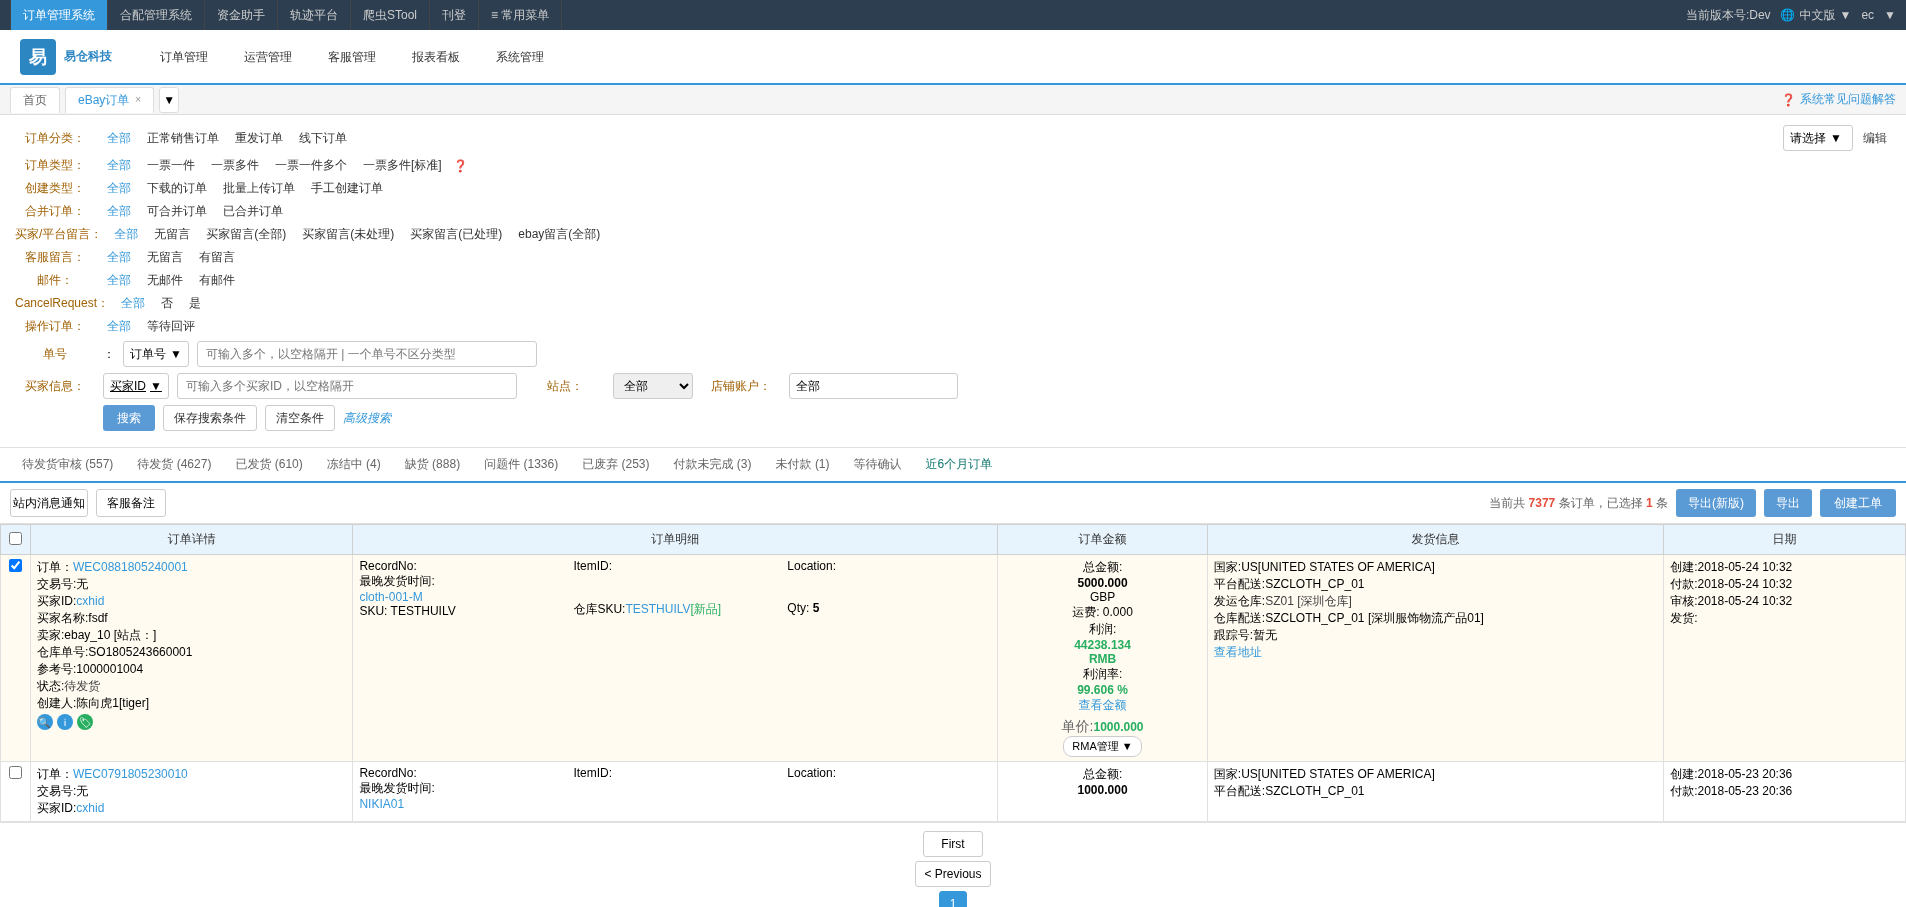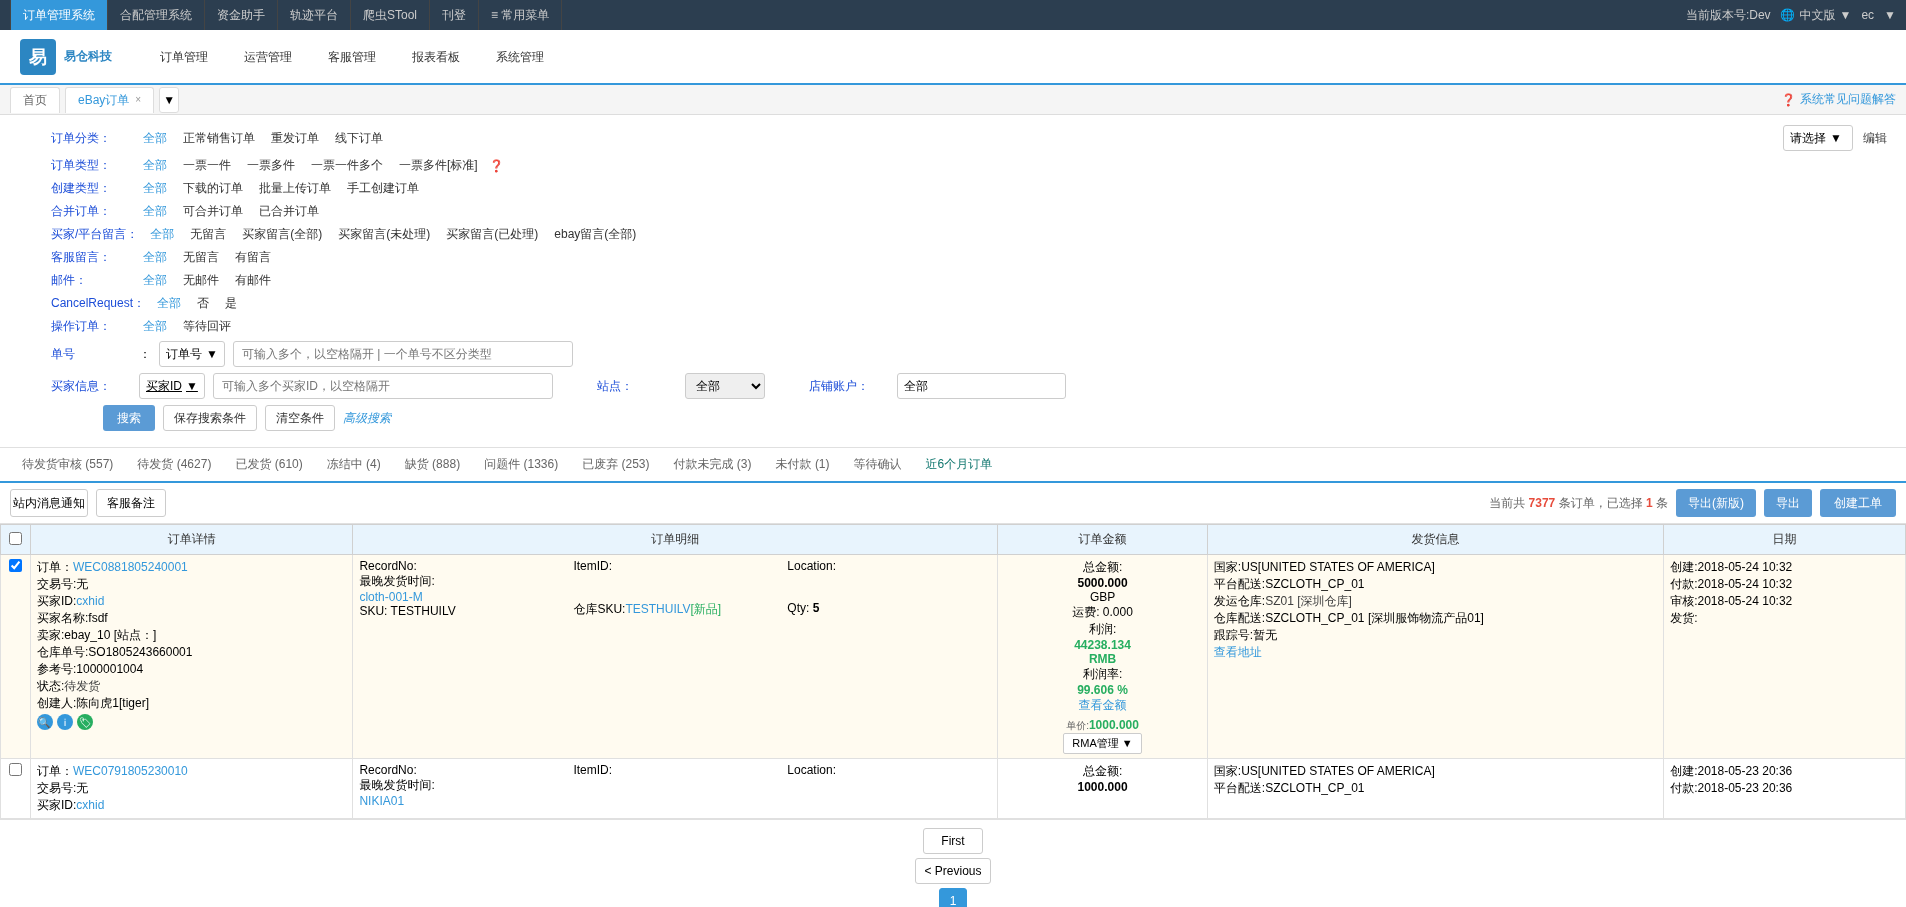--- a/index.html
+++ b/index.html
@@ -139,25 +139,24 @@
       border-bottom: 1px solid #e0e0e0;
     }
     .filter-row {
       display: flex;
       align-items: center;
       margin-bottom: 6px;
       gap: 8px;
       flex-wrap: wrap;
     }
     .filter-label {
-      color: #1d4ed8;
+      color: #a16207;
       min-width: 80px;
-      text-align: left;
+      text-align: center;
       white-space: nowrap;
-      margin-left: 36px;
     }
     .filter-option {
       color: #333;
       cursor: pointer;
       padding: 0 4px;
     }
     .filter-option.active { color: #3498db; }
     .help-icon { color: #999; cursor: pointer; }
     .search-row {
       display: flex;
@@ -290,21 +289,21 @@
 
     .order-link { color: #3498db; cursor: pointer; text-decoration: none; }
     .green-text { color: #27ae60; }
     .blue-text { color: #404040; }
     .bold { font-weight: bold; }
 
     .rma-btn {
       background: #fff;
       border: 1px solid #ccc;
       padding: 2px 8px;
-      border-radius: 2px;
+      border-radius: 9px;
       cursor: pointer;
       font-size: 11px;
       display: inline-flex;
       align-items: center;
       gap: 3px;
     }
 
     .icon-row { display: flex; gap: 4px; align-items: center; margin-top: 2px; }
     .icon-circle {
       width: 16px;
@@ -676,21 +675,21 @@
           <div class="bold"><span>5000.000</span></div>
           <div><span>GBP</span></div>
           <div>运费: <span>0.000</span></div>
           <div>利润:</div>
           <div class="green-text bold"><span>44238.134</span></div>
           <div class="green-text bold"><span>RMB</span></div>
           <div>利润率:</div>
           <div class="green-text bold"><span>99.606 %</span></div>
           <div><a href="#" class="order-link">查看金额</a></div>
           <div style="margin-top:4px;">
-            <span style="color:#666;font-size:10px;">单价:</span><span class="green-text bold">1000.000</span>
+            <span style="color:#666;font-size:14px;">单价:</span><span class="green-text bold">1000.000</span>
           </div>
           <div>
             <button class="rma-btn">RMA管理 ▼</button>
           </div>
         </td>
         <td style="min-width:250px;">
           <div>国家:<span>US[UNITED STATES OF AMERICA]</span></div>
           <div>平台配送:<span>SZCLOTH_CP_01</span></div>
           <div>发运仓库:<span class="blue-text">SZ01 [深圳仓库]</span></div>
           <div>仓库配送:<span>SZCLOTH_CP_01 [深圳服饰物流产品01]</span></div>

